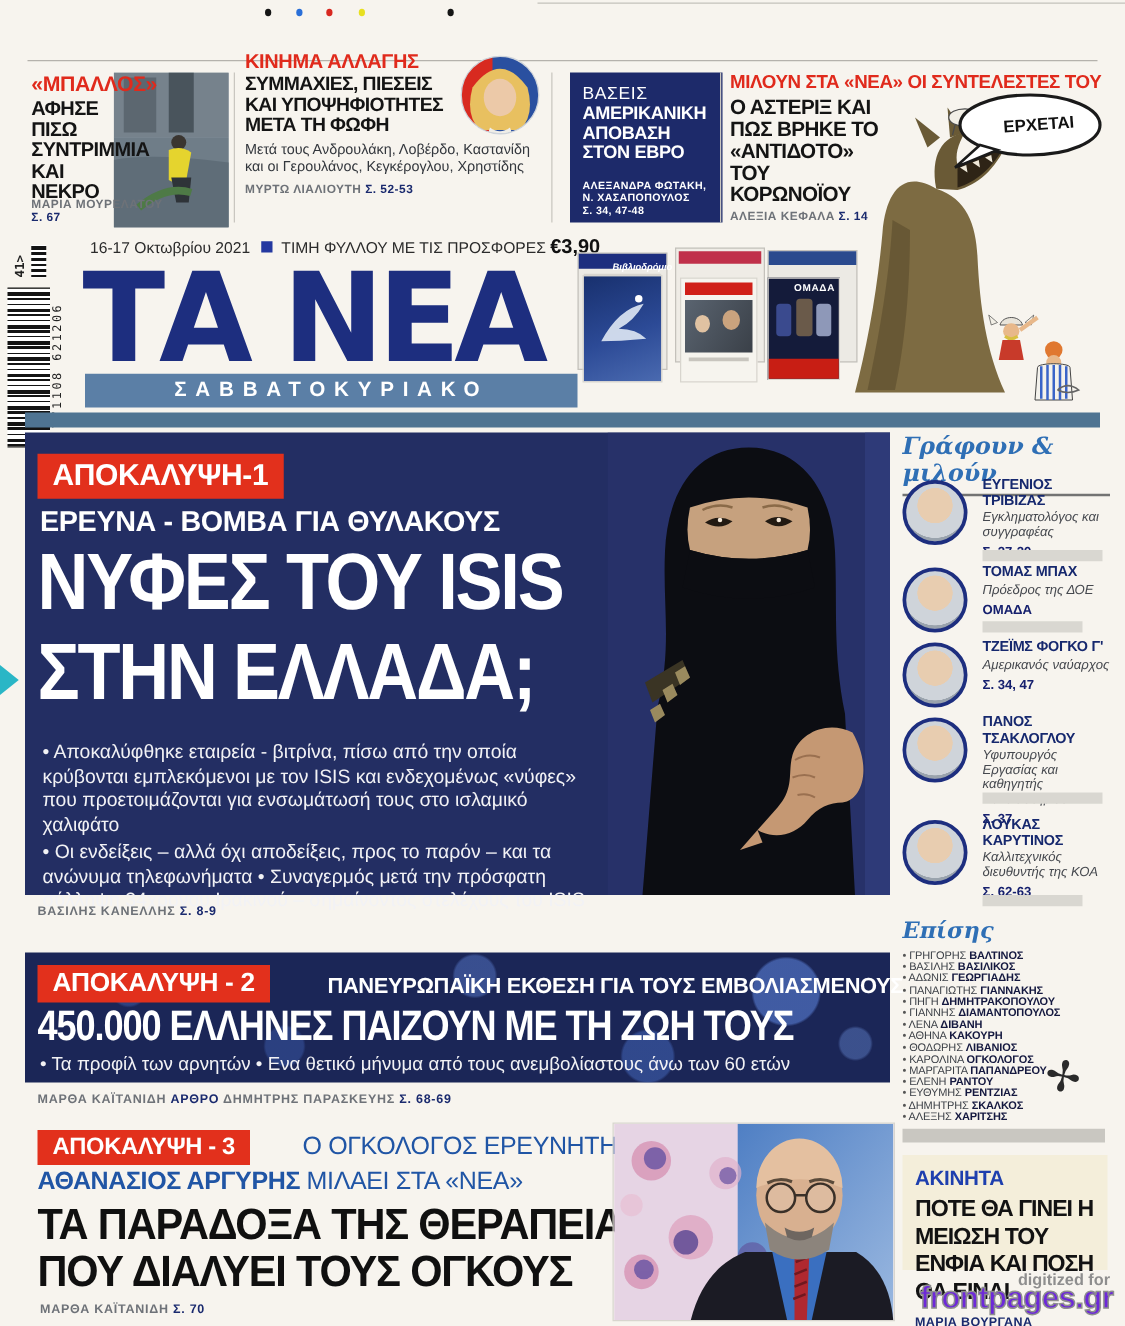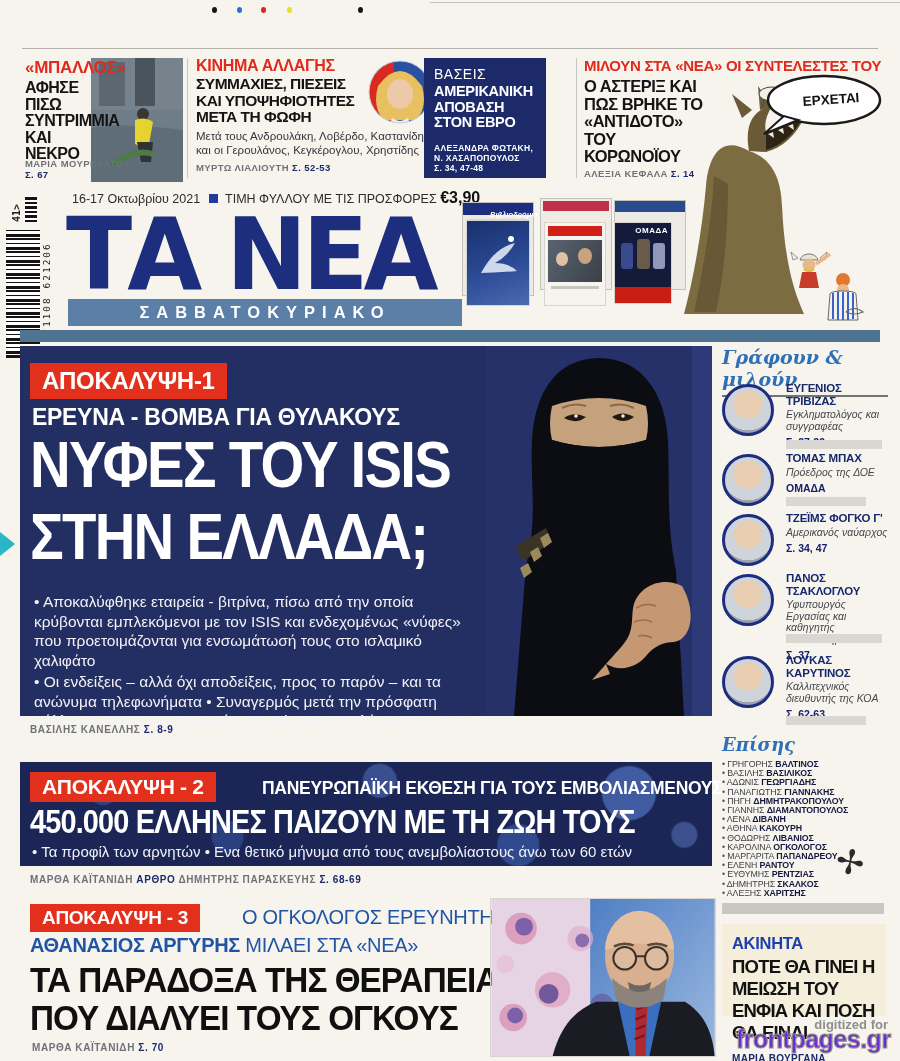--- a/index.html
+++ b/index.html
@@ -88,21 +88,21 @@
     </svg>
     <div class="abs t-kicker" style="left:0;top:4px;font-size:17px;">«ΜΠΑΛΛΟΣ»</div>
     <div class="abs t-head" style="left:0;top:24px;width:78px;">ΑΦΗΣΕ ΠΙΣΩ ΣΥΝΤΡΙΜΜΙΑ ΚΑΙ ΝΕΚΡΟ</div>
     <div class="abs t-byline" style="left:0;top:102px;width:150px;">
       <span class="au">ΜΑΡΙΑ ΜΟΥΡΕΛΑΤΟΥ</span><br>
       <span>Σ. 67</span>
     </div>
   </div>
   <div class="abs vsep" style="left:187px;top:58px;height:120px;"></div>
 
-  <div class="abs" style="left:196px;top:56px;width:240px;height:126px;">
+  <div class="abs" style="left:196px;top:40px;width:240px;height:126px;">
     <svg class="abs" style="left:172px;top:4px;" width="64" height="64" viewBox="0 0 64 64">
       <defs>
           <clipPath id="cc">
             <circle cx="32" cy="32" r="31"></circle>
           </clipPath>
         </defs>
       <g clip-path="url(#cc)">
         <rect width="64" height="64" fill="#2a50a0"></rect>
         <rect width="26" height="64" fill="#d82a20"></rect>
         <path d="M10,26 q22,-30 44,0 q6,22 -6,34 h-32 q-12,-12 -6,-34 Z" fill="#e8c060"></path>
@@ -114,21 +114,21 @@
     <div class="abs t-kicker" style="left:0;top:2px;font-size:16px;">ΚΙΝΗΜΑ ΑΛΛΑΓΗΣ</div>
     <div class="abs t-head" style="left:0;top:20px;width:168px;font-size:15.5px;">ΣΥΜΜΑΧΙΕΣ, ΠΙΕΣΕΙΣ ΚΑΙ ΥΠΟΨΗΦΙΟΤΗΤΕΣ ΜΕΤΑ ΤΗ ΦΩΦΗ</div>
     <div class="abs t-deck" style="left:0;top:74px;width:238px;">Μετά τους Ανδρουλάκη, Λοβέρδο, Καστανίδη και οι Γερουλάνος, Κεγκέρογλου, Χρηστίδης</div>
     <div class="abs t-byline" style="left:0;top:106px;width:238px;">
       <span class="au">ΜΥΡΤΩ ΛΙΑΛΙΟΥΤΗ</span>
       <span>Σ. 52-53</span>
     </div>
   </div>
   <div class="abs vsep" style="left:441px;top:58px;height:120px;"></div>
 
-  <div class="abs navyblock" style="left:424px;top:58px;width:122px;height:120px;background:#1d2a6a;padding:8px 10px;box-sizing:border-box;">
+  <div class="abs navyblock" style="left:456px;top:58px;width:122px;height:120px;background:#1d2a6a;padding:8px 10px;box-sizing:border-box;">
     <div style="color:#fff;font-size:14px;font-weight:500;letter-spacing:.5px;">ΒΑΣΕΙΣ</div>
     <div style="color:#fff;font-size:14.5px;font-weight:900;line-height:15.5px;margin-top:2px;letter-spacing:-0.3px;">ΑΜΕΡΙΚΑΝΙΚΗ ΑΠΟΒΑΣΗ ΣΤΟΝ ΕΒΡΟ</div>
     <div style="color:#fff;font-size:8.5px;font-weight:800;margin-top:12px;letter-spacing:.3px;">
       <span>ΑΛΕΞΑΝΔΡΑ ΦΩΤΑΚΗ, Ν. ΧΑΣΑΠΟΠΟΥΛΟΣ</span><br>
       <span>Σ. 34, 47-48</span>
     </div>
   </div>
   <div class="abs vsep" style="left:576px;top:58px;height:120px;"></div>
 
   <div class="abs" style="left:584px;top:56px;width:300px;height:270px;">

